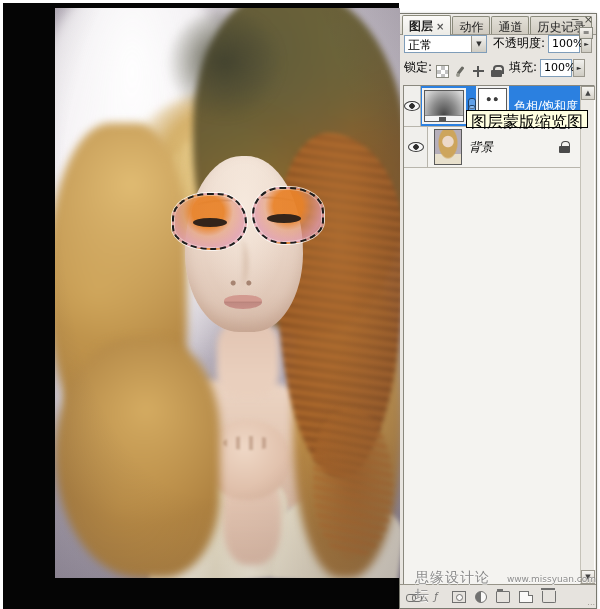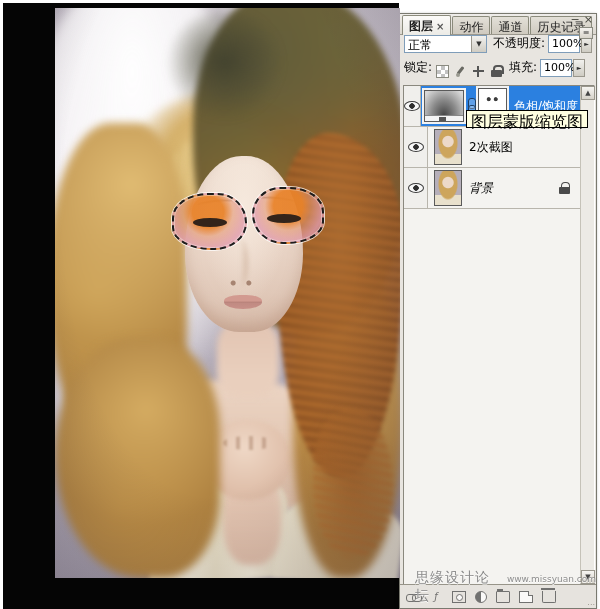--- a/index.html
+++ b/index.html
@@ -279,29 +279,20 @@
           <span class="adj-thumb">
               <span class="grad"></span>
               <span class="slider"></span>
             </span>
           <span class="chain"></span>
           <span class="mask-thumb"></span>
           <span class="layer-name">色相/饱和度 1</span>
         </div>
       </div>
 
-      <div class="layer-row">
-        <div class="eye-cell">
-          <span class="eye"></span>
-        </div>
-        <div class="row-body">
-          <span class="portrait-thumb"></span>
-          <span class="layer-name">2次截图</span>
-        </div>
-      </div>
 
       <div class="layer-row">
         <div class="eye-cell">
           <span class="eye"></span>
         </div>
         <div class="row-body">
           <span class="portrait-thumb"></span>
           <span class="layer-name italic">背景</span>
           <span class="bg-lock"></span>
         </div>

